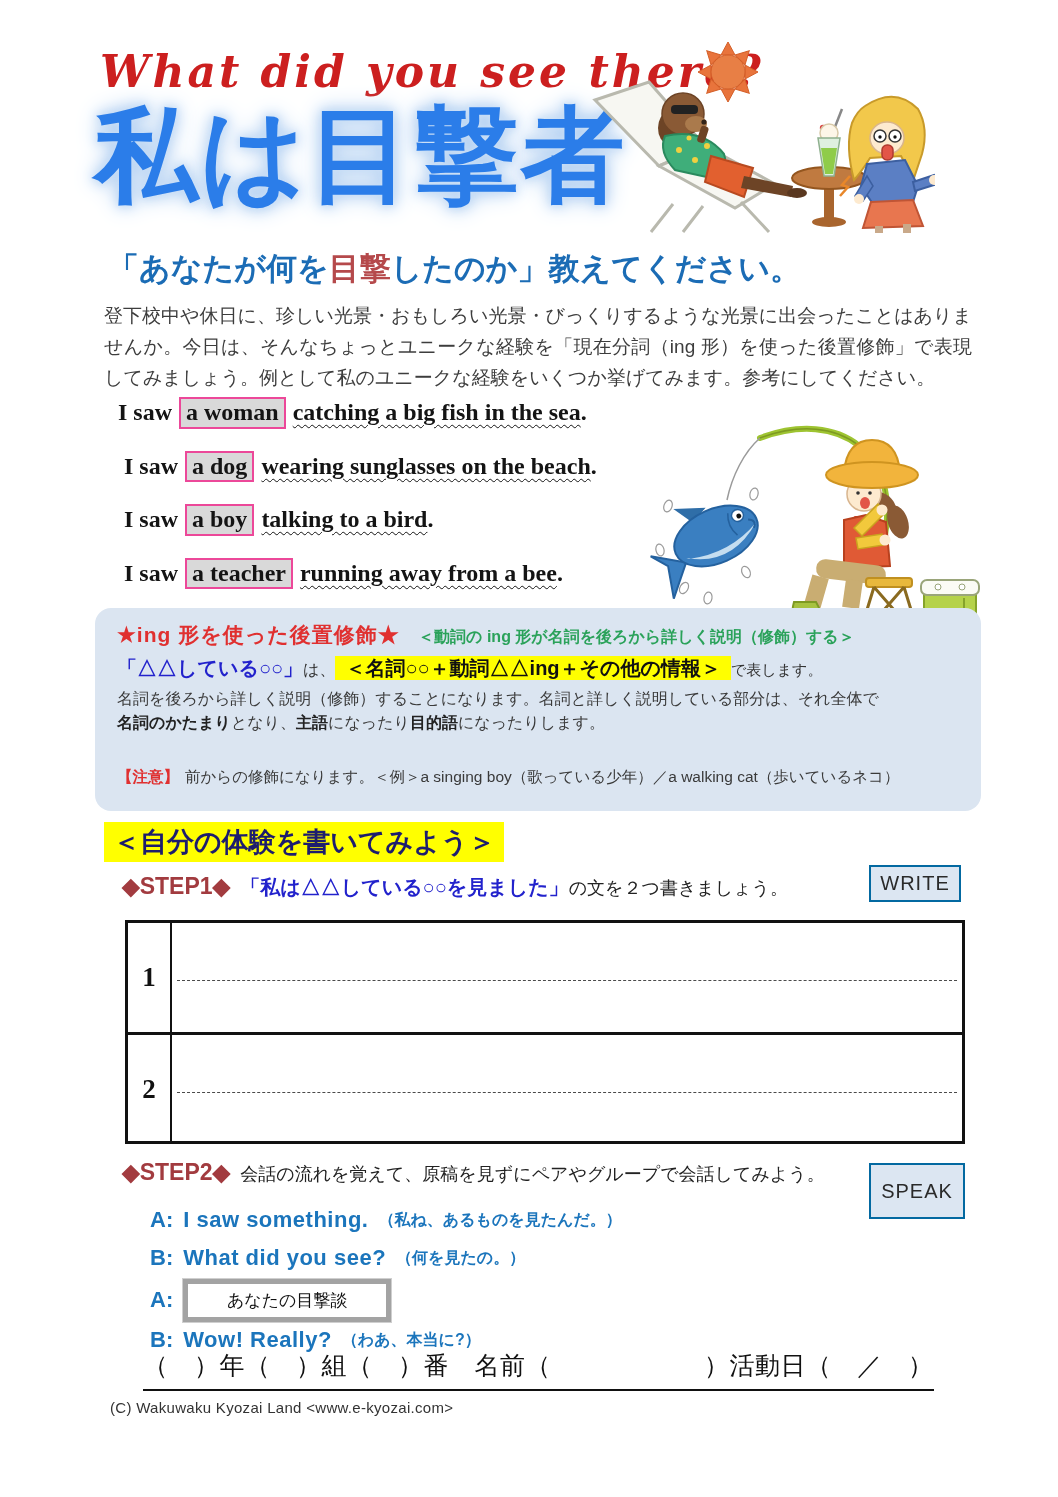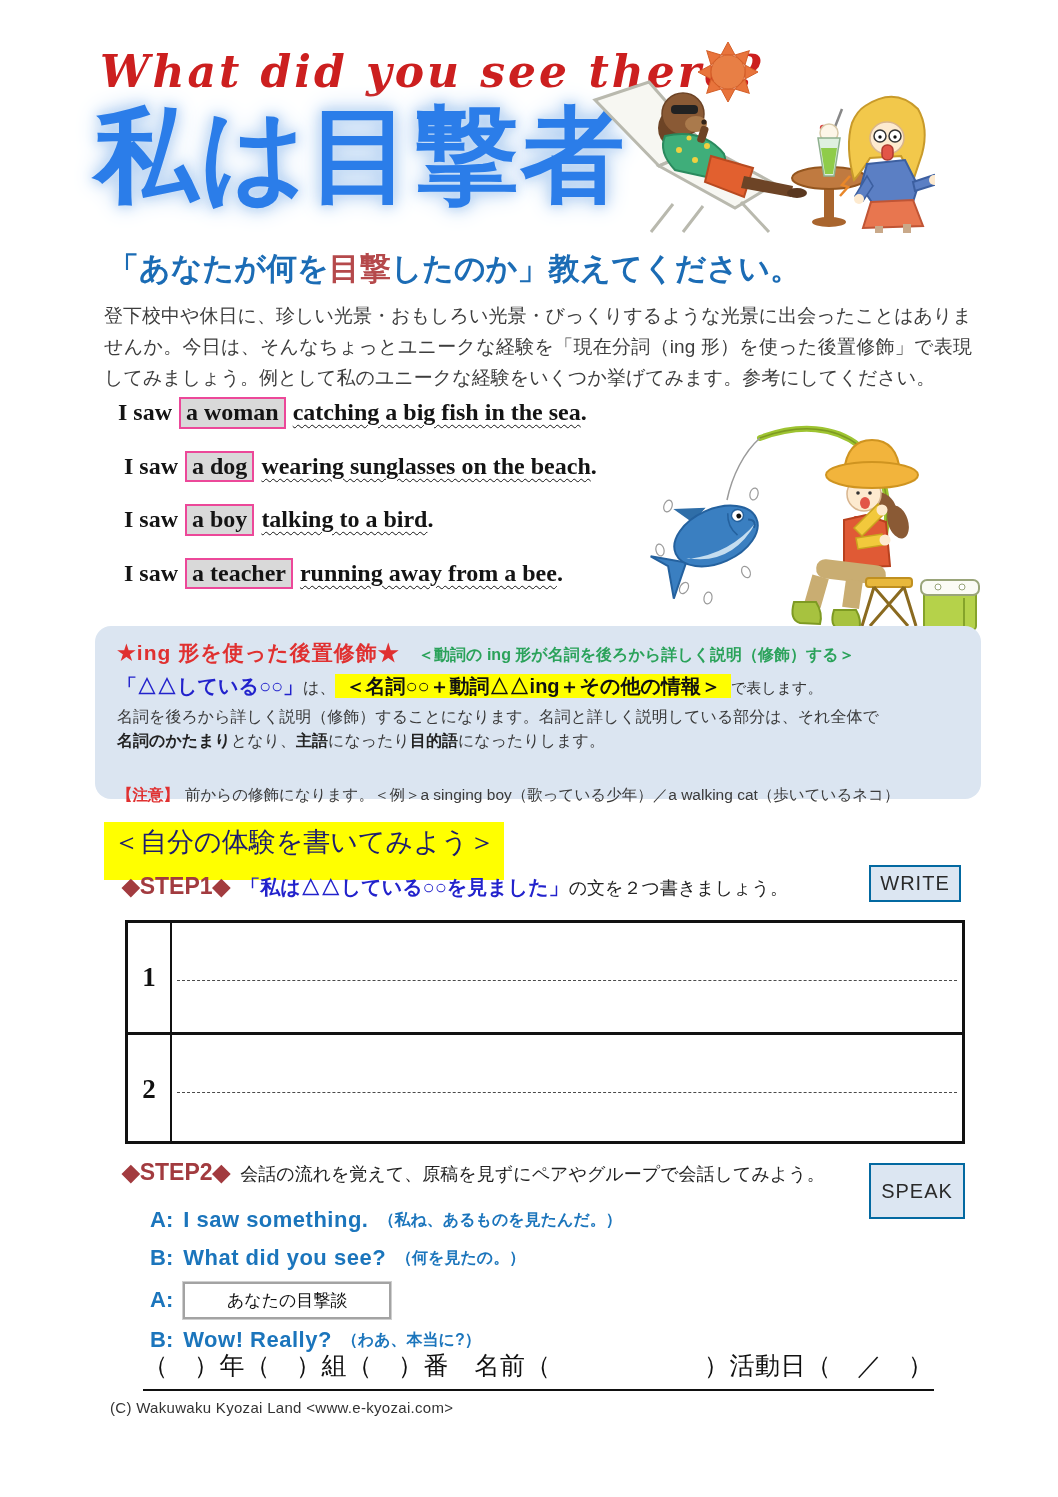--- a/index.html
+++ b/index.html
@@ -41,40 +41,40 @@
     display:inline-block;background:#d9d9d9;border:2px solid #ec4899;
     padding:0 5px;margin:0 7px;line-height:1.15;
   }
   .ex-part{
     text-decoration:underline;text-decoration-style:wavy;
     text-decoration-thickness:1px;text-underline-offset:4px;
   }
 
   
   .grammar-box{
-    left:95px;top:626px;width:886px;height:173px;box-sizing:border-box;
+    left:95px;top:608px;width:886px;height:203px;box-sizing:border-box;
     background:#dbe5f1;border-radius:16px;padding:13px 20px 10px 22px;
   }
   .gb-title-row{white-space:nowrap;margin-bottom:6px;}
   .gb-title{font-size:21px;font-weight:800;color:#e03030;letter-spacing:1px;}
   .gb-subtitle{font-size:16px;font-weight:700;color:#2aa25a;margin-left:14px;}
   .gb-formula{white-space:nowrap;margin-bottom:5px;}
   .gb-f-head{font-size:20px;font-weight:800;color:#2222cc;text-align:center;}
   .gb-f-conn{font-size:16px;color:#333;}
   .gb-f-hl{font-size:20px;font-weight:800;color:#111;background:#ffff00;padding:1px 10px;}
   .gb-f-tail{font-size:15px;color:#333;}
   .gb-body{font-size:16px;color:#3a3a3a;line-height:24px;}
   .gb-body b{color:#222;}
   .gb-note{display:flex;font-size:15.5px;color:#3a3a3a;line-height:23px;margin-top:7px;align-items:flex-end;}
   .gb-note-label{color:#e03030;font-weight:800;flex:0 0 auto;margin-right:6px;}
 
   
   .write-header{
     left:104px;top:822px;background:#ffff00;color:#1d1d6e;
-    font-size:27px;font-weight:400;padding:2px 9px 20px 9px;white-space:nowrap;
+    font-size:27px;font-weight:700;padding:2px 9px 2px 9px;white-space:nowrap;
   }
   .step-row{white-space:nowrap;}
   .step1-row{left:122px;top:873px;}
   .step2-row{left:122px;top:1159px;}
   .step-label{font-size:23px;font-weight:800;color:#a23b3f;margin-right:10px;}
   .step-em{font-size:20px;font-weight:800;color:#2222cc;}
   .step-rest{font-size:18px;color:#222;}
   .ui-btn{
     box-sizing:border-box;background:#dce6f2;border:2px solid #0369a1;
     display:flex;align-items:center;justify-content:center;
@@ -99,21 +99,21 @@
 
   
   .dialogue{left:150px;top:1205px;}
   .dlg-row{white-space:nowrap;margin-bottom:8px;height:30px;display:flex;align-items:center;}
   .dlg-speaker{font-size:22px;font-weight:800;color:#1b75bc;margin-right:10px;}
   .dlg-en{font-size:22px;font-weight:800;color:#1b75bc;letter-spacing:0.5px;}
   .dlg-jp{font-size:16px;font-weight:700;color:#1b75bc;margin-left:10px;}
   .dlg-box-row{height:38px;margin-bottom:6px;}
   .dlg-box{
     display:inline-block;box-sizing:border-box;min-width:208px;text-align:center;
-    border:2px solid #a3a3a3;outline:1px solid #cfcfcf;background:#fff;
+    border:5px solid #a3a3a3;outline:1px solid #cfcfcf;background:#fff;
     color:#111;font-size:17px;font-weight:500;padding:5px 12px;
   }
 
   
   .name-line{
     left:143px;top:1349px;font-size:25px;color:#111;white-space:nowrap;
     border-bottom:2.5px solid #111;padding-bottom:7px;letter-spacing:0.5px;
   }
   .copyright{left:110px;top:1399px;font-size:15px;color:#333;letter-spacing:0.3px;white-space:nowrap;}
 

